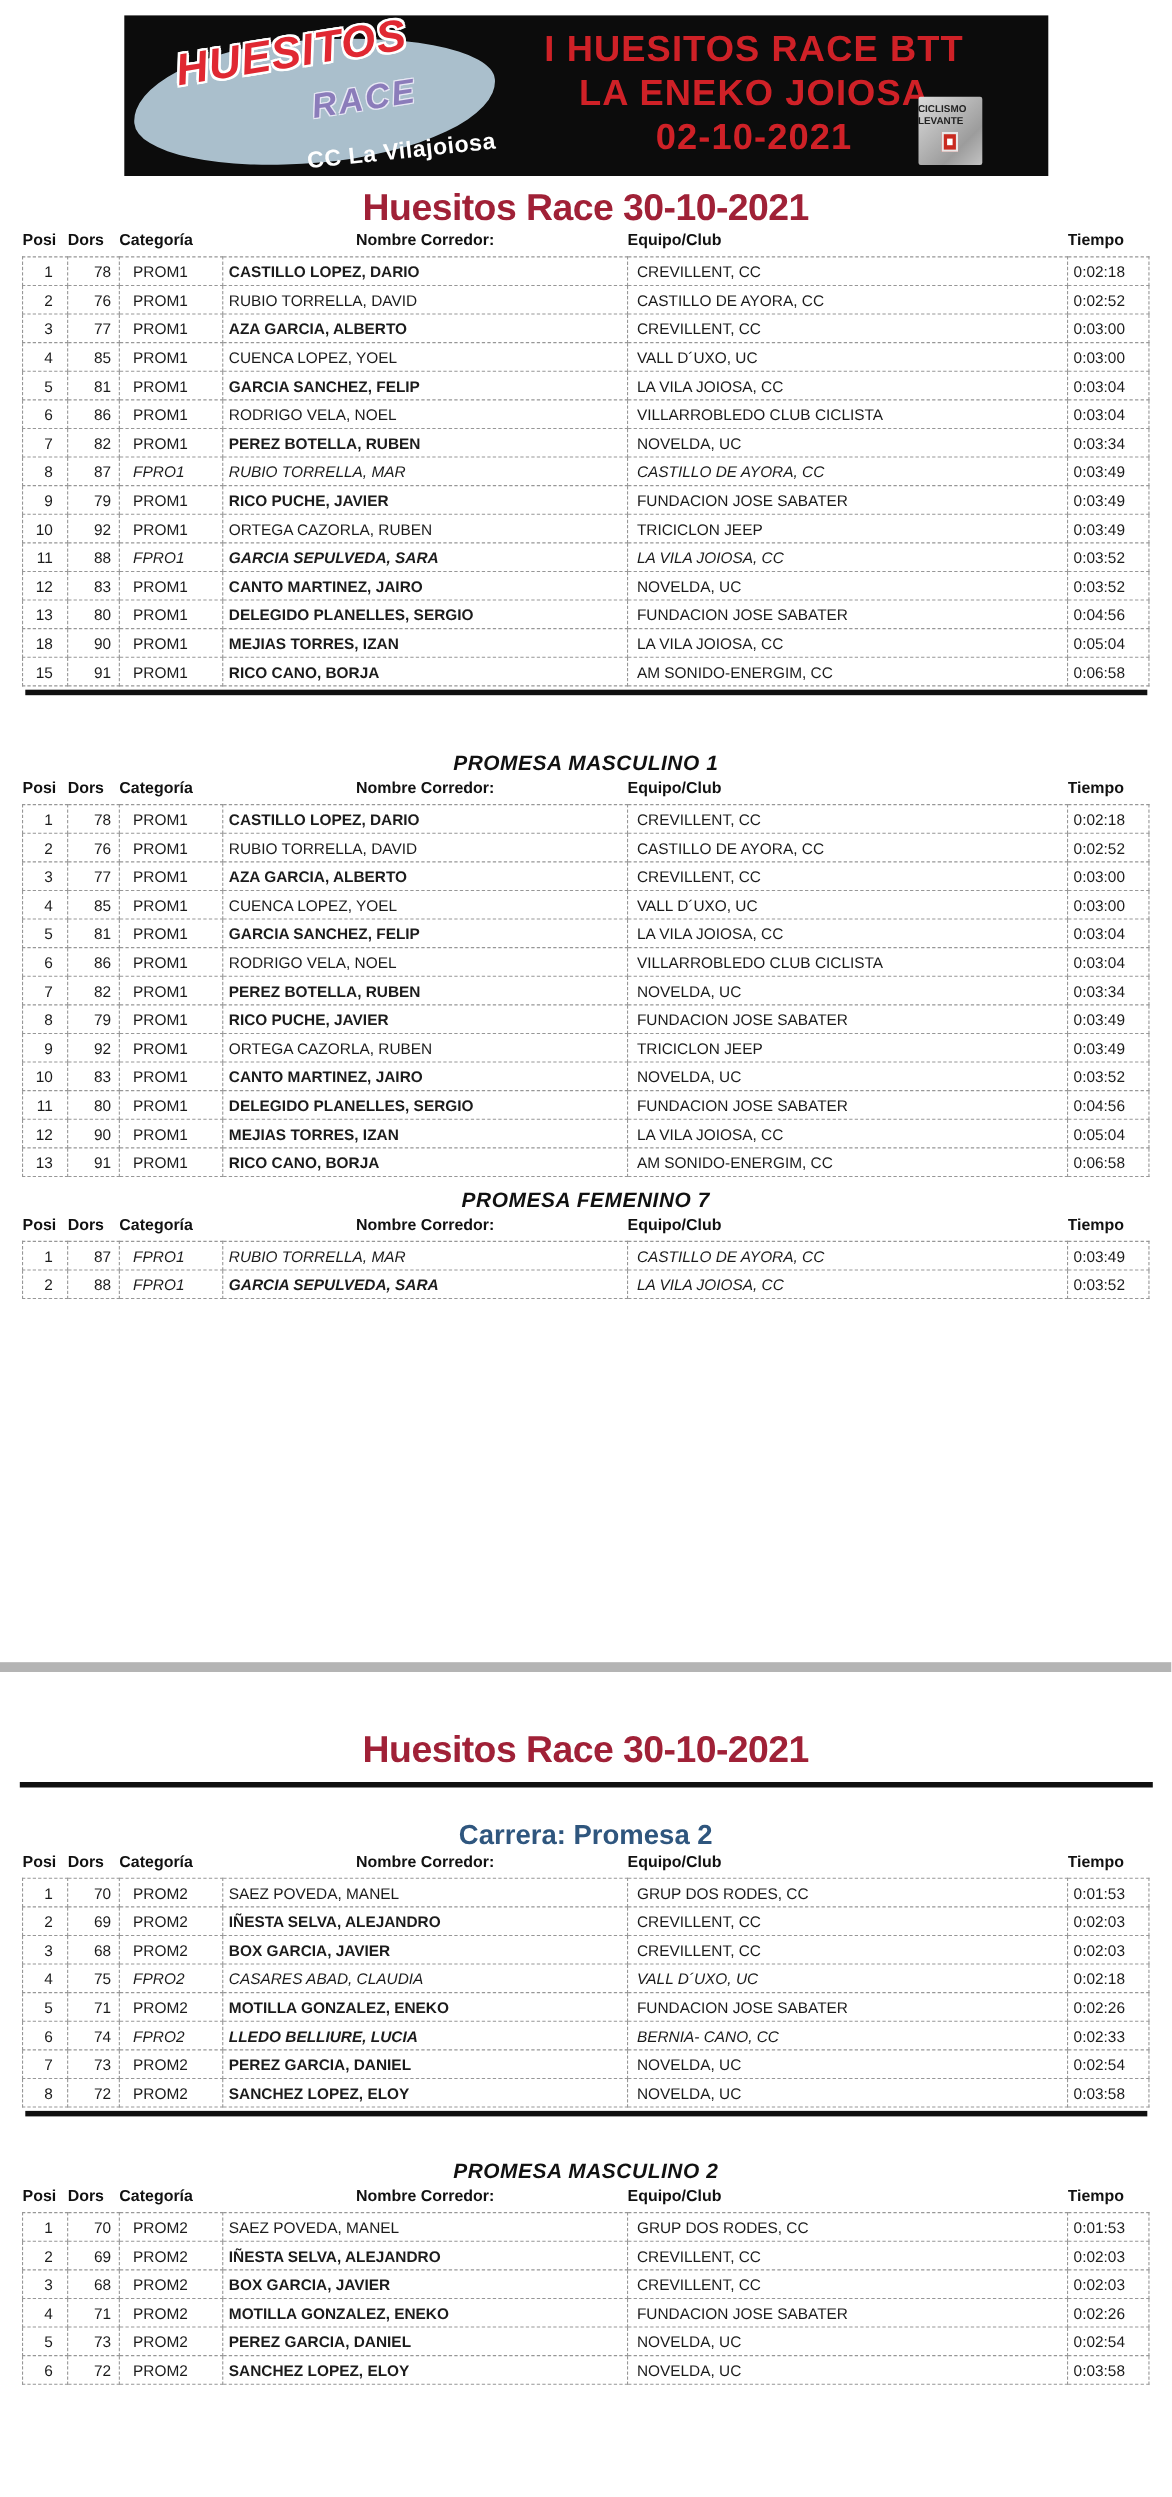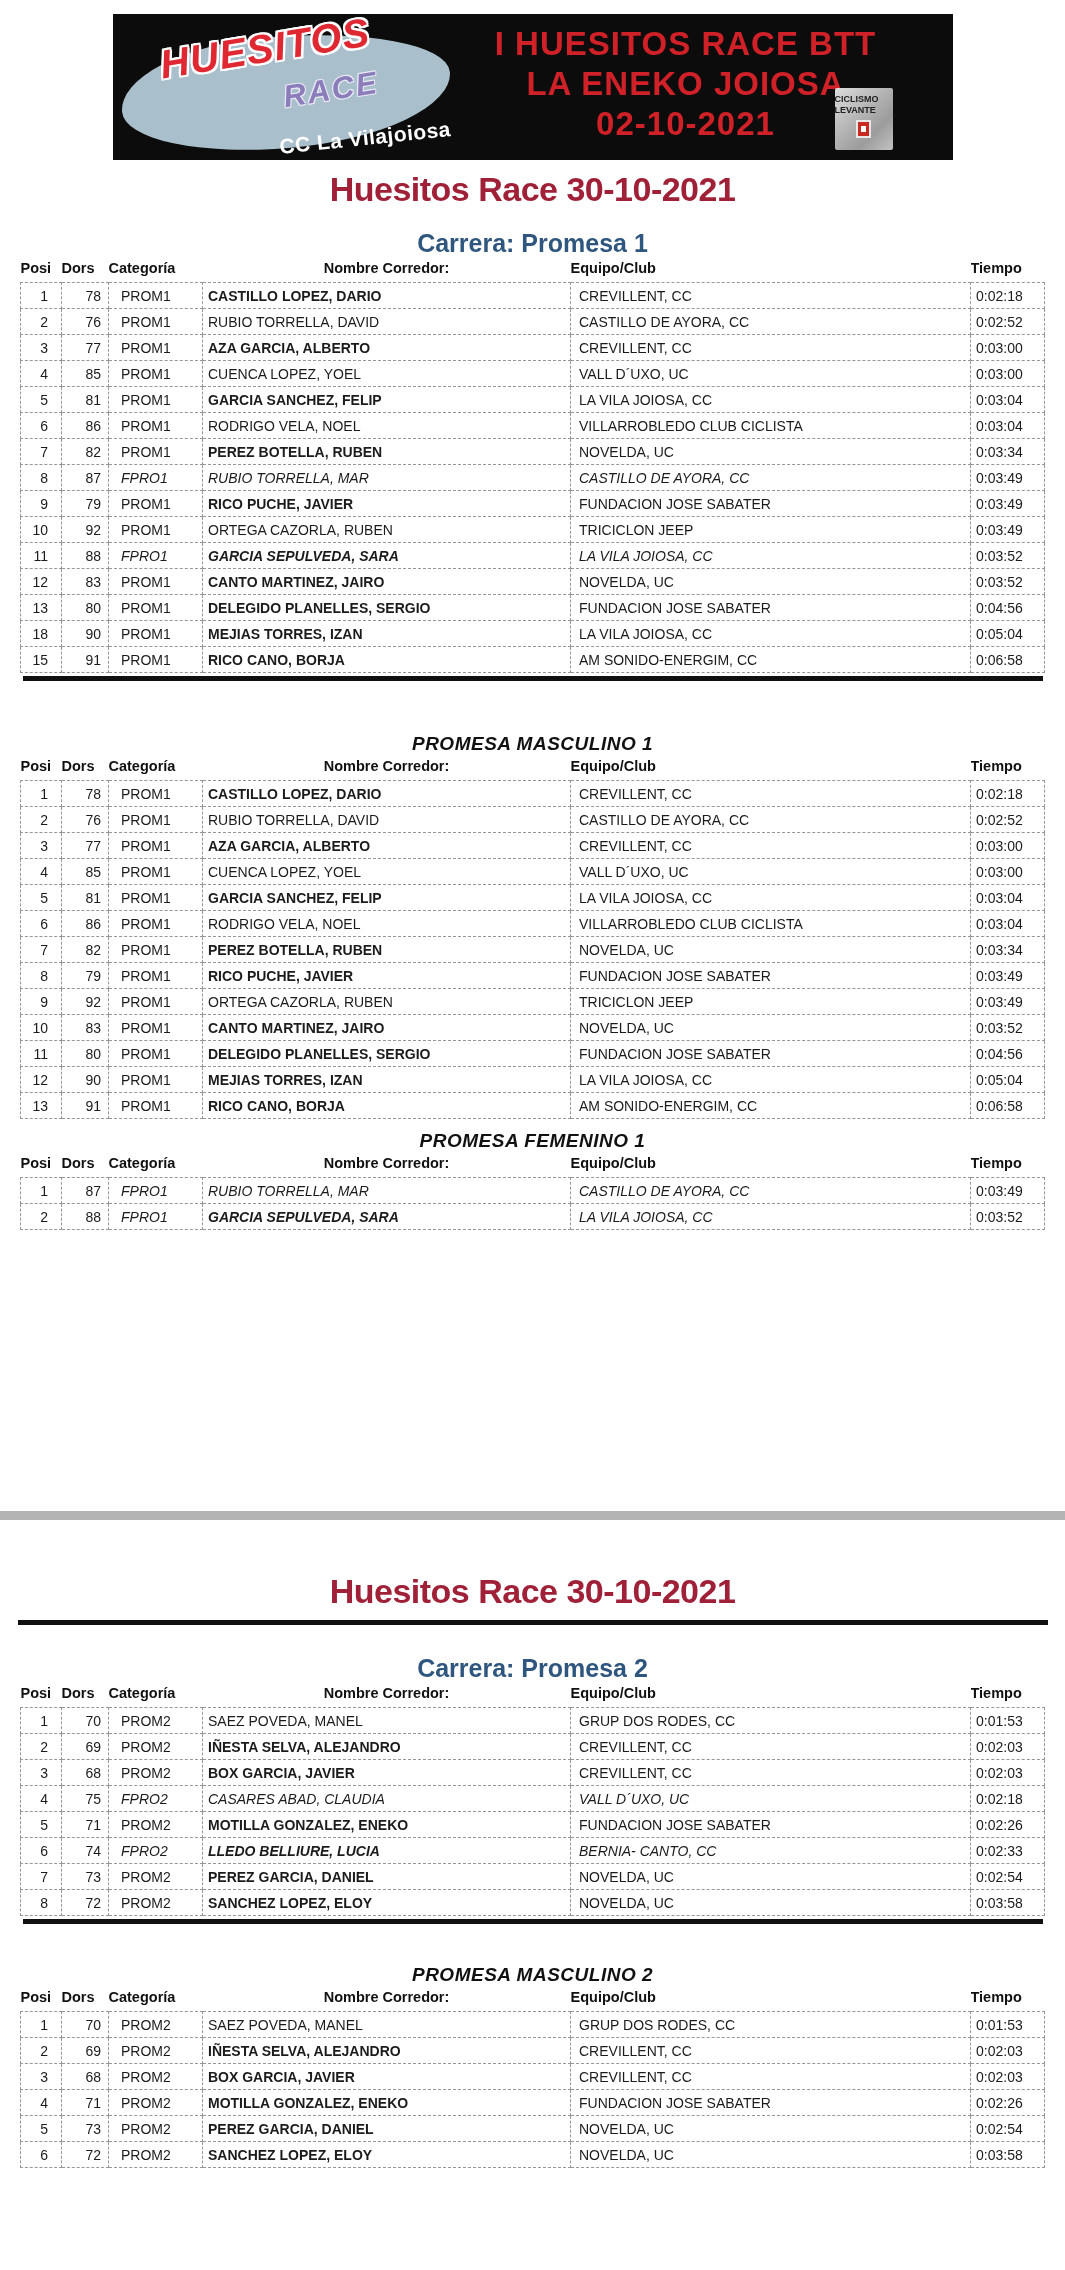--- a/index.html
+++ b/index.html
@@ -134,21 +134,20 @@
     <div class="badge">
       <div>CICLISMO</div>
       <div>LEVANTE</div>
       <div class="badge-emblem">
           <div class="dot"></div>
         </div>
     </div>
   </div>
 
   <div class="doc-title">Huesitos Race 30-10-2021</div>
-  <div class="doc-subtitle">Carrera: Promesa 1</div>
 
   <table class="results mt-t1">
       <thead>
         <tr>
           <th class="c0">Posi</th>
           <th class="c1">Dors</th>
           <th class="c2">Categoría</th>
           <th class="c3">Nombre Corredor:</th>
           <th class="c4">Equipo/Club</th>
           <th class="c5">Tiempo</th>
@@ -392,21 +391,21 @@
           <td class="c0">13</td>
           <td class="c1">91</td>
           <td class="c2">PROM1</td>
           <td class="c3 bd">RICO CANO, BORJA</td>
           <td class="c4">AM SONIDO-ENERGIM, CC</td>
           <td class="c5">0:06:58</td>
         </tr>
       </tbody>
     </table>
 
-  <div class="section-heading mt-fem1">PROMESA FEMENINO 1</div>
+  <div class="section-heading mt-fem1">PROMESA FEMENINO 7</div>
   <table class="results mt-t3">
       <thead>
         <tr>
           <th class="c0">Posi</th>
           <th class="c1">Dors</th>
           <th class="c2">Categoría</th>
           <th class="c3">Nombre Corredor:</th>
           <th class="c4">Equipo/Club</th>
           <th class="c5">Tiempo</th>
         </tr>
@@ -491,21 +490,21 @@
           <td class="c2">PROM2</td>
           <td class="c3 bd">MOTILLA GONZALEZ, ENEKO</td>
           <td class="c4">FUNDACION JOSE SABATER</td>
           <td class="c5">0:02:26</td>
         </tr>
         <tr>
           <td class="c0">6</td>
           <td class="c1">74</td>
           <td class="c2 it">FPRO2</td>
           <td class="c3 it bd">LLEDO BELLIURE, LUCIA</td>
-          <td class="c4 it">BERNIA- CANTO, CC</td>
+          <td class="c4 it">BERNIA- CANO, CC</td>
           <td class="c5">0:02:33</td>
         </tr>
         <tr>
           <td class="c0">7</td>
           <td class="c1">73</td>
           <td class="c2">PROM2</td>
           <td class="c3 bd">PEREZ GARCIA, DANIEL</td>
           <td class="c4">NOVELDA, UC</td>
           <td class="c5">0:02:54</td>
         </tr>

